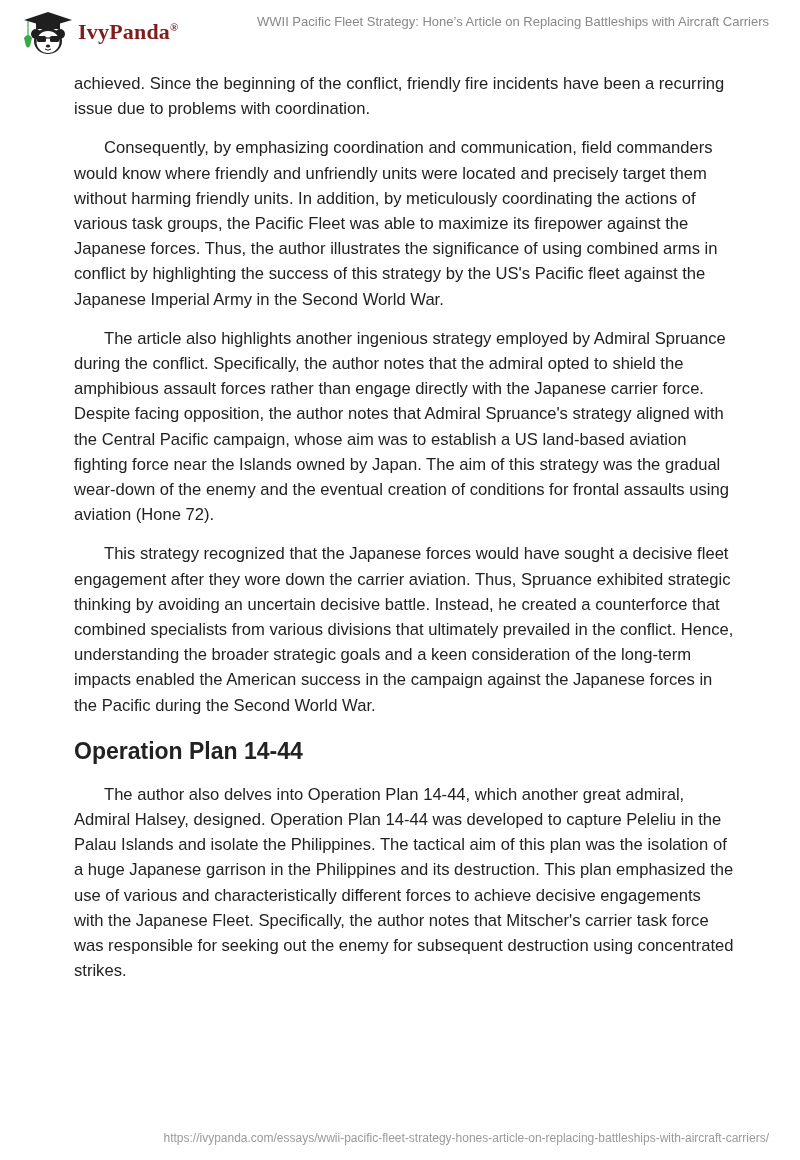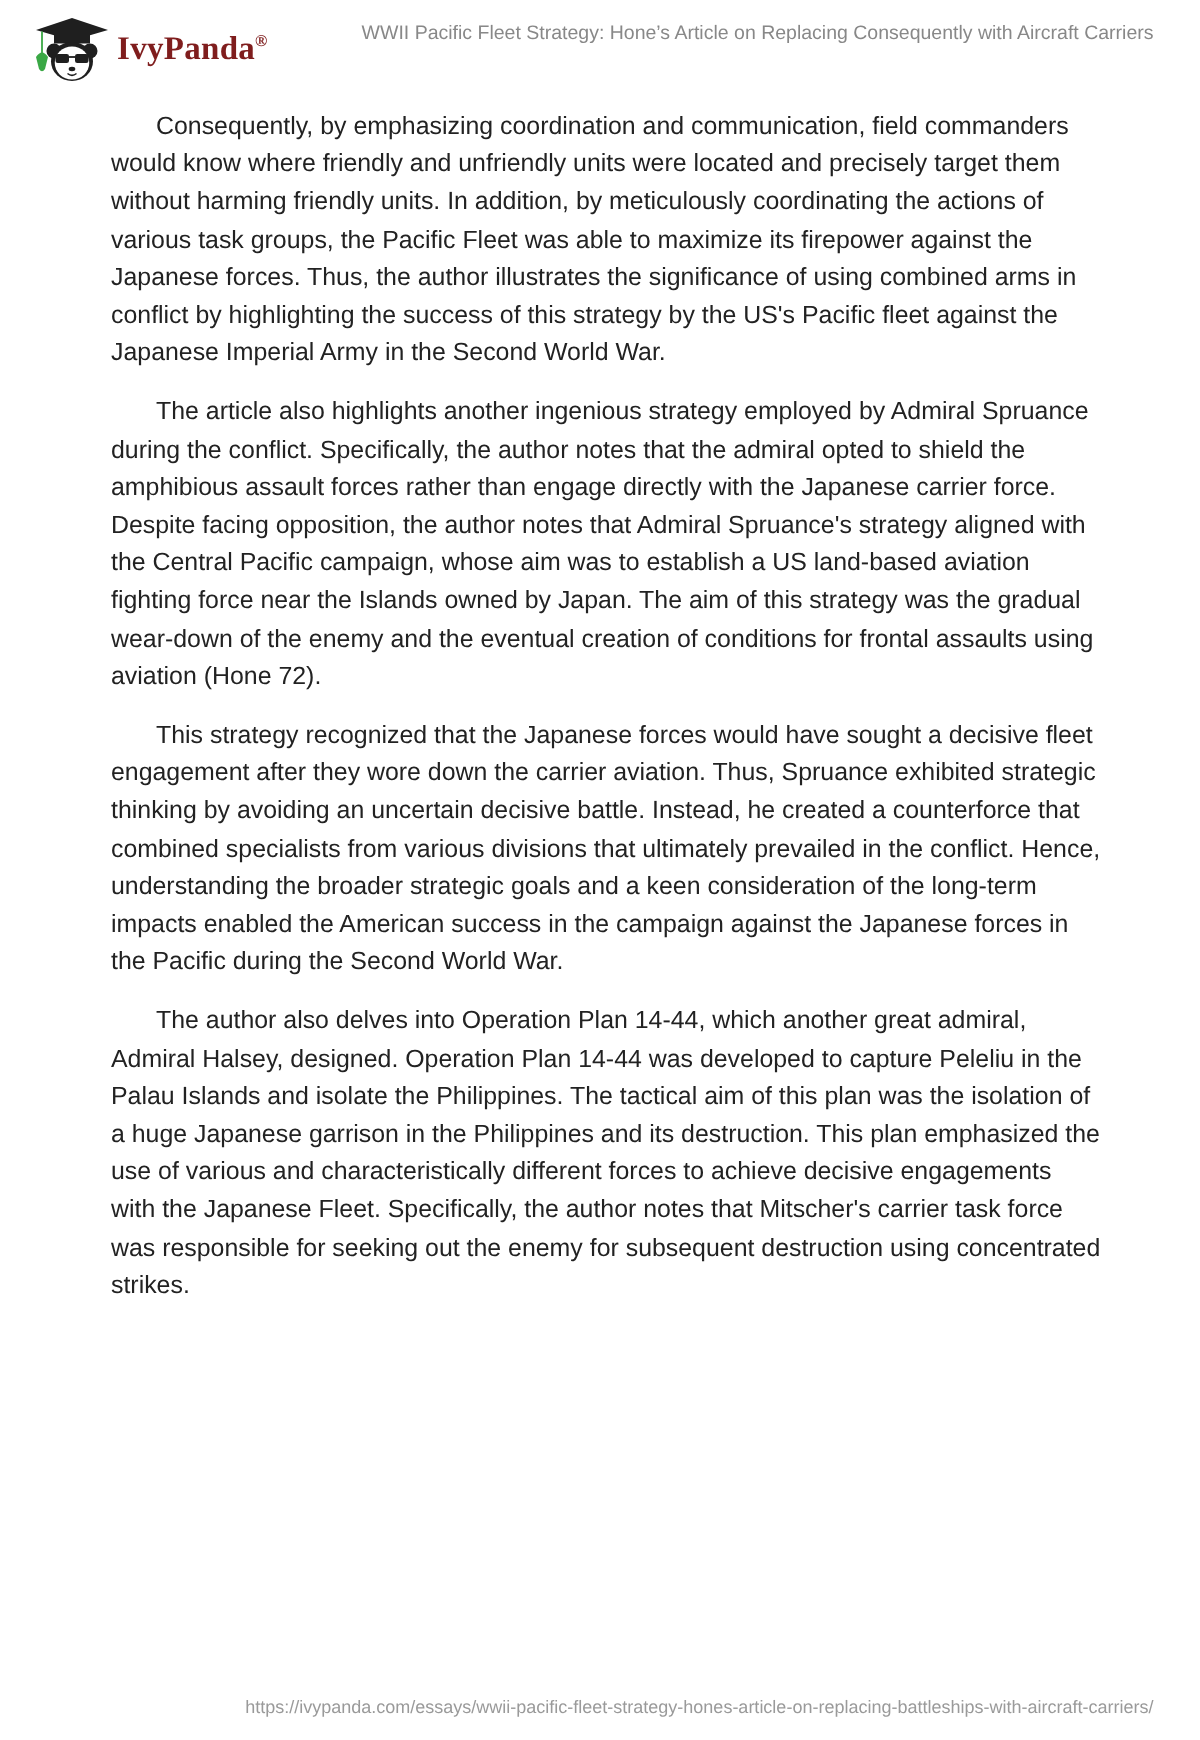--- a/index.html
+++ b/index.html
@@ -38,23 +38,25 @@
 
       <rect x="19" y="28" width="9" height="6" rx="1.5" fill="#1f1f1f"></rect>
       <rect x="32" y="28" width="9" height="6" rx="1.5" fill="#1f1f1f"></rect>
       <line x1="28" y1="30" x2="32" y2="30" stroke="#1f1f1f" stroke-width="1.2"></line>
 
       <ellipse cx="30" cy="38" rx="2.2" ry="1.5" fill="#1f1f1f"></ellipse>
       <path d="M27,41 Q30,43.5 33,41" stroke="#1f1f1f" stroke-width="1" fill="none"></path>
     </svg>
     <span class="logo-text"><span>IvyPanda</span><sup>®</sup></span>
   </div>
-  <div class="doc-title">WWII Pacific Fleet Strategy: Hone’s Article on Replacing Consequently with Aircraft Carriers</div>
+  <div class="doc-title">WWII Pacific Fleet Strategy: Hone’s Article on Replacing Battleships with Aircraft Carriers</div>
 </div>
 
 <div class="content">
+  <p>achieved. Since the beginning of the conflict, friendly fire incidents have been a recurring issue due to problems with coordination.</p>
   <p class="indent">Consequently, by emphasizing coordination and communication, field commanders would know where friendly and unfriendly units were located and precisely target them without harming friendly units. In addition, by meticulously coordinating the actions of various task groups, the Pacific Fleet was able to maximize its firepower against the Japanese forces. Thus, the author illustrates the significance of using combined arms in conflict by highlighting the success of this strategy by the US's Pacific fleet against the Japanese Imperial Army in the Second World War.</p>
   <p class="indent">The article also highlights another ingenious strategy employed by Admiral Spruance during the conflict. Specifically, the author notes that the admiral opted to shield the amphibious assault forces rather than engage directly with the Japanese carrier force. Despite facing opposition, the author notes that Admiral Spruance's strategy aligned with the Central Pacific campaign, whose aim was to establish a US land-based aviation fighting force near the Islands owned by Japan. The aim of this strategy was the gradual wear-down of the enemy and the eventual creation of conditions for frontal assaults using aviation (Hone 72).</p>
   <p class="indent">This strategy recognized that the Japanese forces would have sought a decisive fleet engagement after they wore down the carrier aviation. Thus, Spruance exhibited strategic thinking by avoiding an uncertain decisive battle. Instead, he created a counterforce that combined specialists from various divisions that ultimately prevailed in the conflict. Hence, understanding the broader strategic goals and a keen consideration of the long-term impacts enabled the American success in the campaign against the Japanese forces in the Pacific during the Second World War.</p>
+  <h2>Operation Plan 14-44</h2>
   <p class="indent">The author also delves into Operation Plan 14-44, which another great admiral, Admiral Halsey, designed. Operation Plan 14-44 was developed to capture Peleliu in the Palau Islands and isolate the Philippines. The tactical aim of this plan was the isolation of a huge Japanese garrison in the Philippines and its destruction. This plan emphasized the use of various and characteristically different forces to achieve decisive engagements with the Japanese Fleet. Specifically, the author notes that Mitscher's carrier task force was responsible for seeking out the enemy for subsequent destruction using concentrated strikes.</p>
 </div>
 
 <div class="footer-url">https://ivypanda.com/essays/wwii-pacific-fleet-strategy-hones-article-on-replacing-battleships-with-aircraft-carriers/</div>
 
 </body></html>

